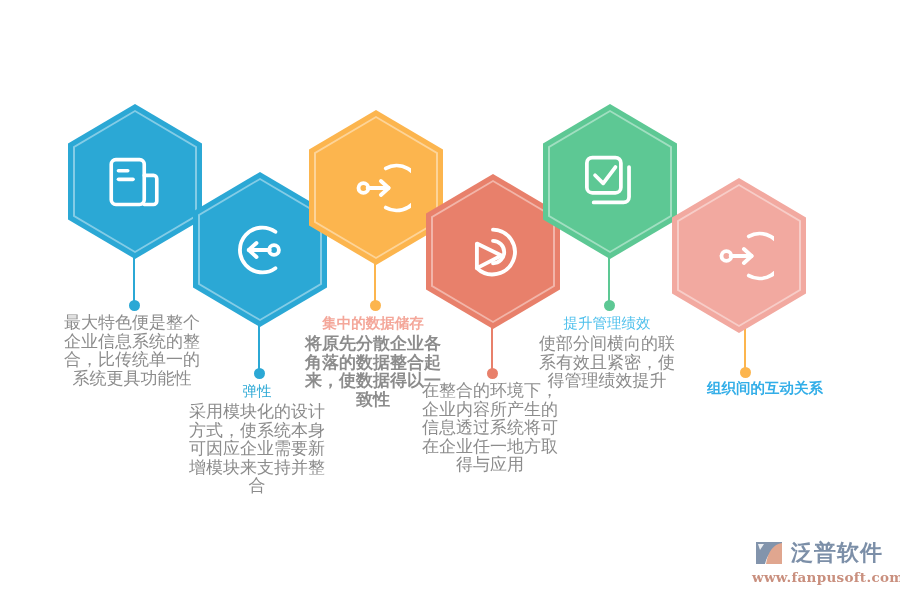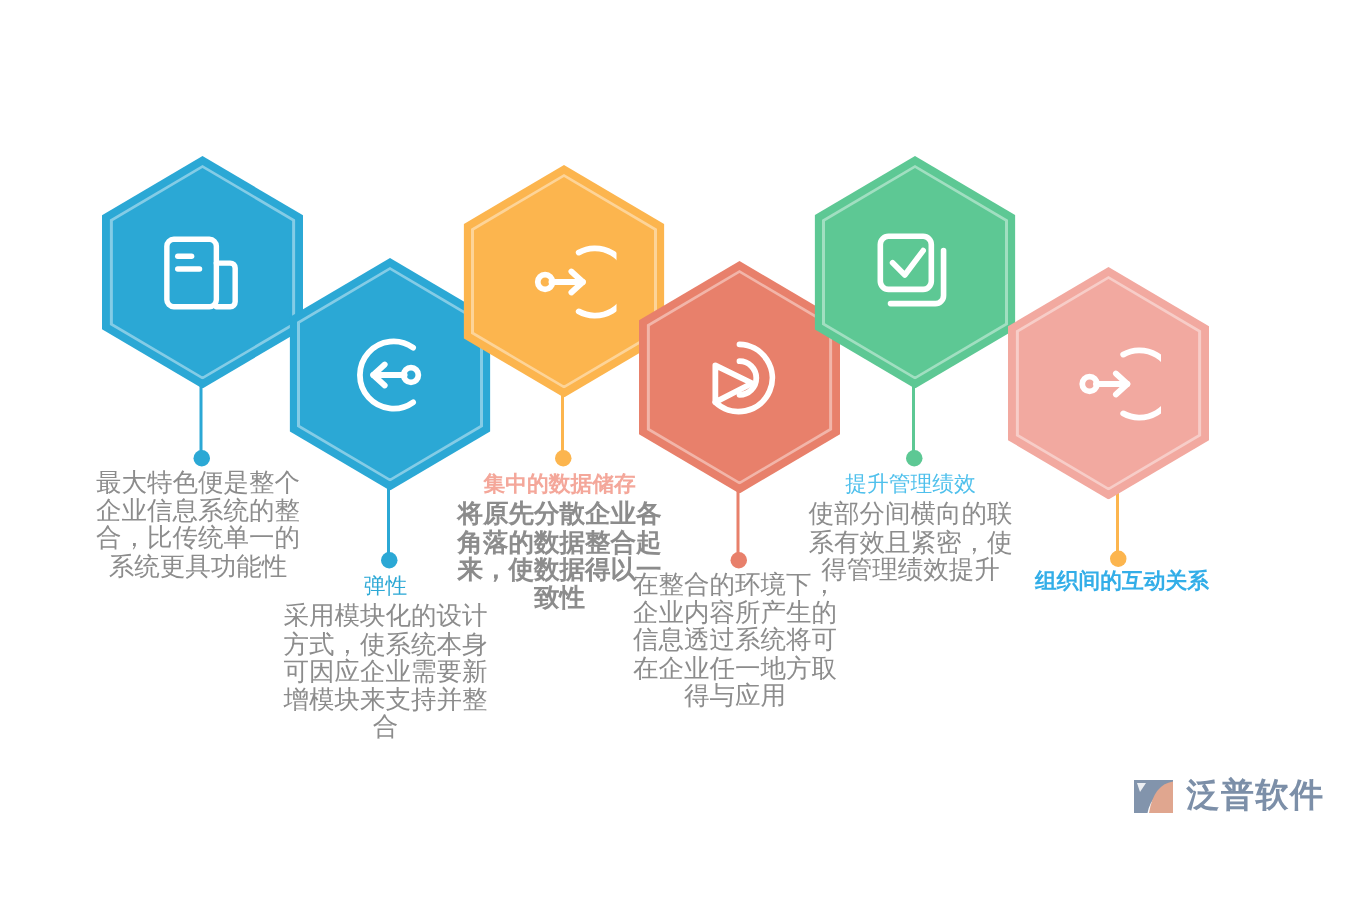--- a/index.html
+++ b/index.html
@@ -110,21 +110,21 @@
   .tb-body {
     font-size: 17px;
     line-height: 18.5px;
     color: #8c8c8c;
   }
 
   
   #logo {
     position: absolute;
     left: 752px;
-    top: 516px;
+    top: 538px;
     width: 140px;
     height: 52px;
   }
   #logo .logo-row {
     display: flex;
     align-items: center;
     gap: 5px;
   }
   #logo .logo-mark {
     width: 34px;
@@ -290,30 +290,31 @@
         <div class="tb-body">将原先分散企业各角落的数据整合起来，使数据得以一致性</div>
       </div>
       <div class="textblock" style="left: 415px; top: 381px;">
         <div class="tb-body">在整合的环境下，企业内容所产生的信息透过系统将可在企业任一地方取得与应用</div>
       </div>
       <div class="textblock" style="left: 532px; top: 313px;">
         <div class="tb-title" style="color: rgb(79, 192, 236);">提升管理绩效</div>
         <div class="tb-body">使部分间横向的联系有效且紧密，使得管理绩效提升</div>
       </div>
       <div class="textblock" style="left: 673px; top: 378px;">
-        <div class="tb-title bold" style="color: rgb(51, 174, 232);">组织间的互动关系</div>
+        <div class="tb-title bold" style="color: rgb(51, 174, 232); text-align: right;">组织间的互动关系</div>
       </div>
     </div>
 
   <div id="logo">
     <div class="logo-row">
       <span class="logo-mark">
         <svg viewBox="0 0 34 30" width="34" height="30">
           <path d="M4 4 L30 4 L30 11 Q16 11 13 26 L4 26 Z" fill="#8294ac"></path>
           <path d="M30 5 Q17 7 14 26 L30 26 Z" fill="#e0a68f"></path>
           <path d="M6 6 L12 6 L8 12 Z" fill="#ffffff" opacity="0.85"></path>
         </svg>
       </span>
       <span class="logo-name">泛普软件</span>
     </div>
+    <div class="logo-url">www.fanpusoft.com</div>
   </div>
 
 </div>
 
 </body></html>

